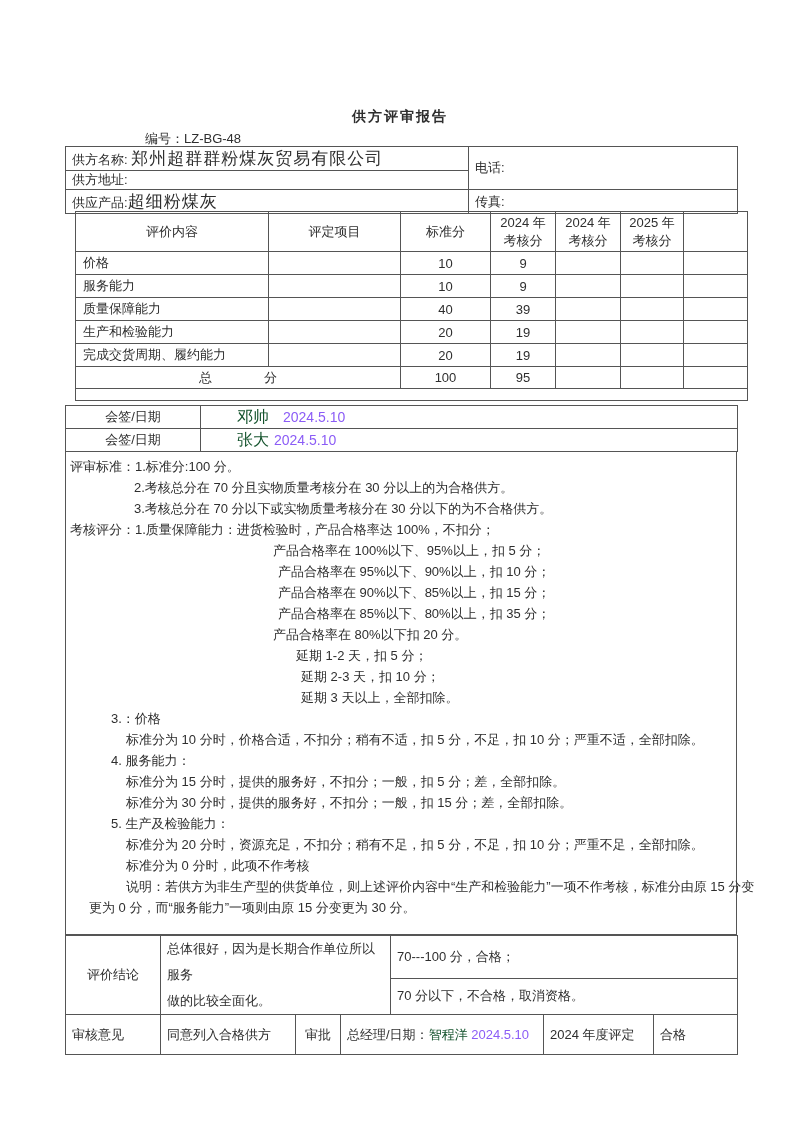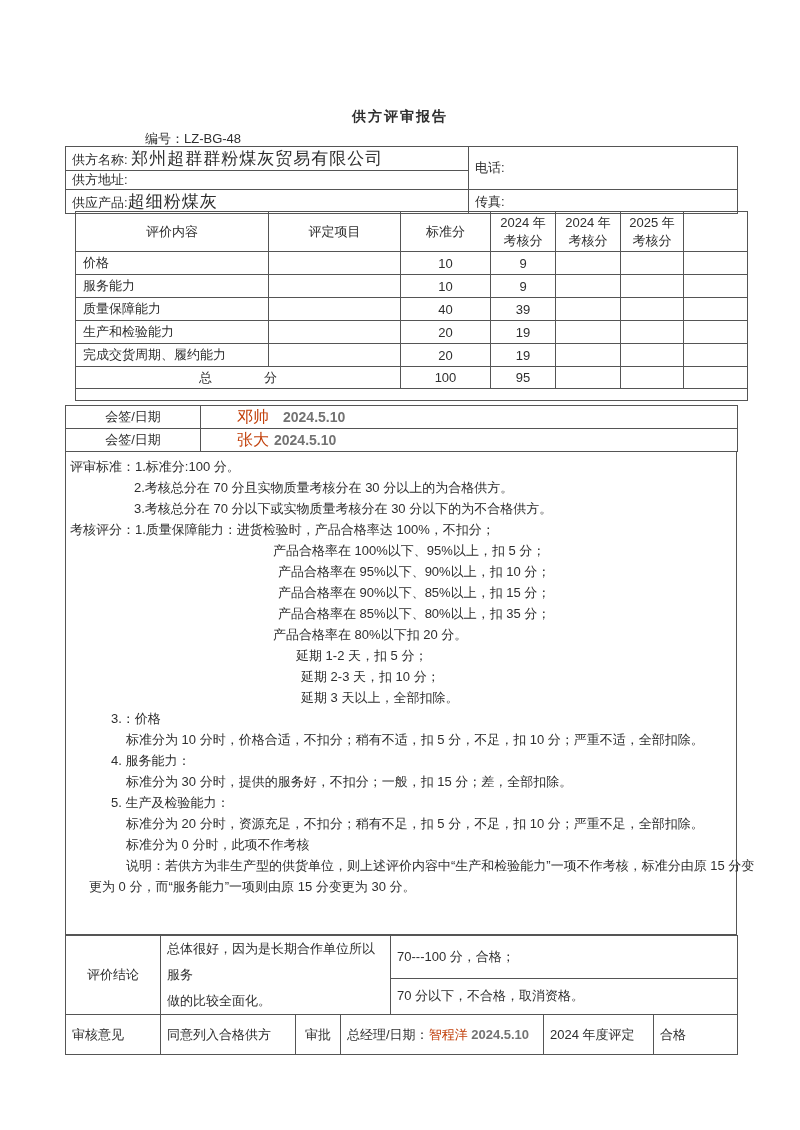--- a/index.html
+++ b/index.html
@@ -29,22 +29,22 @@
   .eval-table .row { height:23px; }
   .eval-table .left { text-align:left; padding-left:7px; }
   .eval-table .total-row { height:22px; }
   .eval-table .empty-row { height:12px; }
 
   
   .sign-table { position:absolute; top:405px; left:65px; width:672px; }
   .sign-table td { height:23px; }
   .sign-table .lbl { text-align:center; }
   .sign-table .val { padding-left:36px; }
-  .sig-name { color:#c2410c; font-size:16px; }
-  .sig-date { color:#737373; font-weight:bold; font-size:14px; }
+  .sig-name { color:#14532d; font-size:16px; }
+  .sig-date { color:#8b5cf6; font-weight:normal; font-size:14px; }
   .gap-wide { display:inline-block; width:14px; }
   .gap-narrow { display:inline-block; width:5px; }
 
   
   .criteria-box { position:absolute; top:451px; left:65px; width:672px; height:484px;
                   border:1px solid #555; border-top:none; padding-top:5px; }
   .criteria-box .ln { height:21px; line-height:21px; font-size:13px; white-space:nowrap; }
   .ind-a { padding-left:4px; }
   .ind-b { padding-left:68px; }
   .ind-c { padding-left:207px; }
@@ -222,20 +222,21 @@
     <div class="ln ind-d">产品合格率在 95%以下、90%以上，扣 10 分；</div>
     <div class="ln ind-d">产品合格率在 90%以下、85%以上，扣 15 分；</div>
     <div class="ln ind-d">产品合格率在 85%以下、80%以上，扣 35 分；</div>
     <div class="ln ind-c">产品合格率在 80%以下扣 20 分。</div>
     <div class="ln ind-f">延期 1-2 天，扣 5 分；</div>
     <div class="ln ind-g">延期 2-3 天，扣 10 分；</div>
     <div class="ln ind-g">延期 3 天以上，全部扣除。</div>
     <div class="ln ind-h">3.：价格</div>
     <div class="ln ind-i">标准分为 10 分时，价格合适，不扣分；稍有不适，扣 5 分，不足，扣 10 分；严重不适，全部扣除。</div>
     <div class="ln ind-h">4. 服务能力：</div>
+    <div class="ln ind-i">标准分为 15 分时，提供的服务好，不扣分；一般，扣 5 分；差，全部扣除。</div>
     <div class="ln ind-i">标准分为 30 分时，提供的服务好，不扣分；一般，扣 15 分；差，全部扣除。</div>
     <div class="ln ind-h">5. 生产及检验能力：</div>
     <div class="ln ind-i">标准分为 20 分时，资源充足，不扣分；稍有不足，扣 5 分，不足，扣 10 分；严重不足，全部扣除。</div>
     <div class="ln ind-i">标准分为 0 分时，此项不作考核</div>
     <div class="ln ind-i">说明：若供方为非生产型的供货单位，则上述评价内容中“生产和检验能力”一项不作考核，标准分由原 15 分变</div>
     <div class="ln ind-j">更为 0 分，而“服务能力”一项则由原 15 分变更为 30 分。</div>
   </div>
 
   <table class="bottom-table">
     <colgroup>

